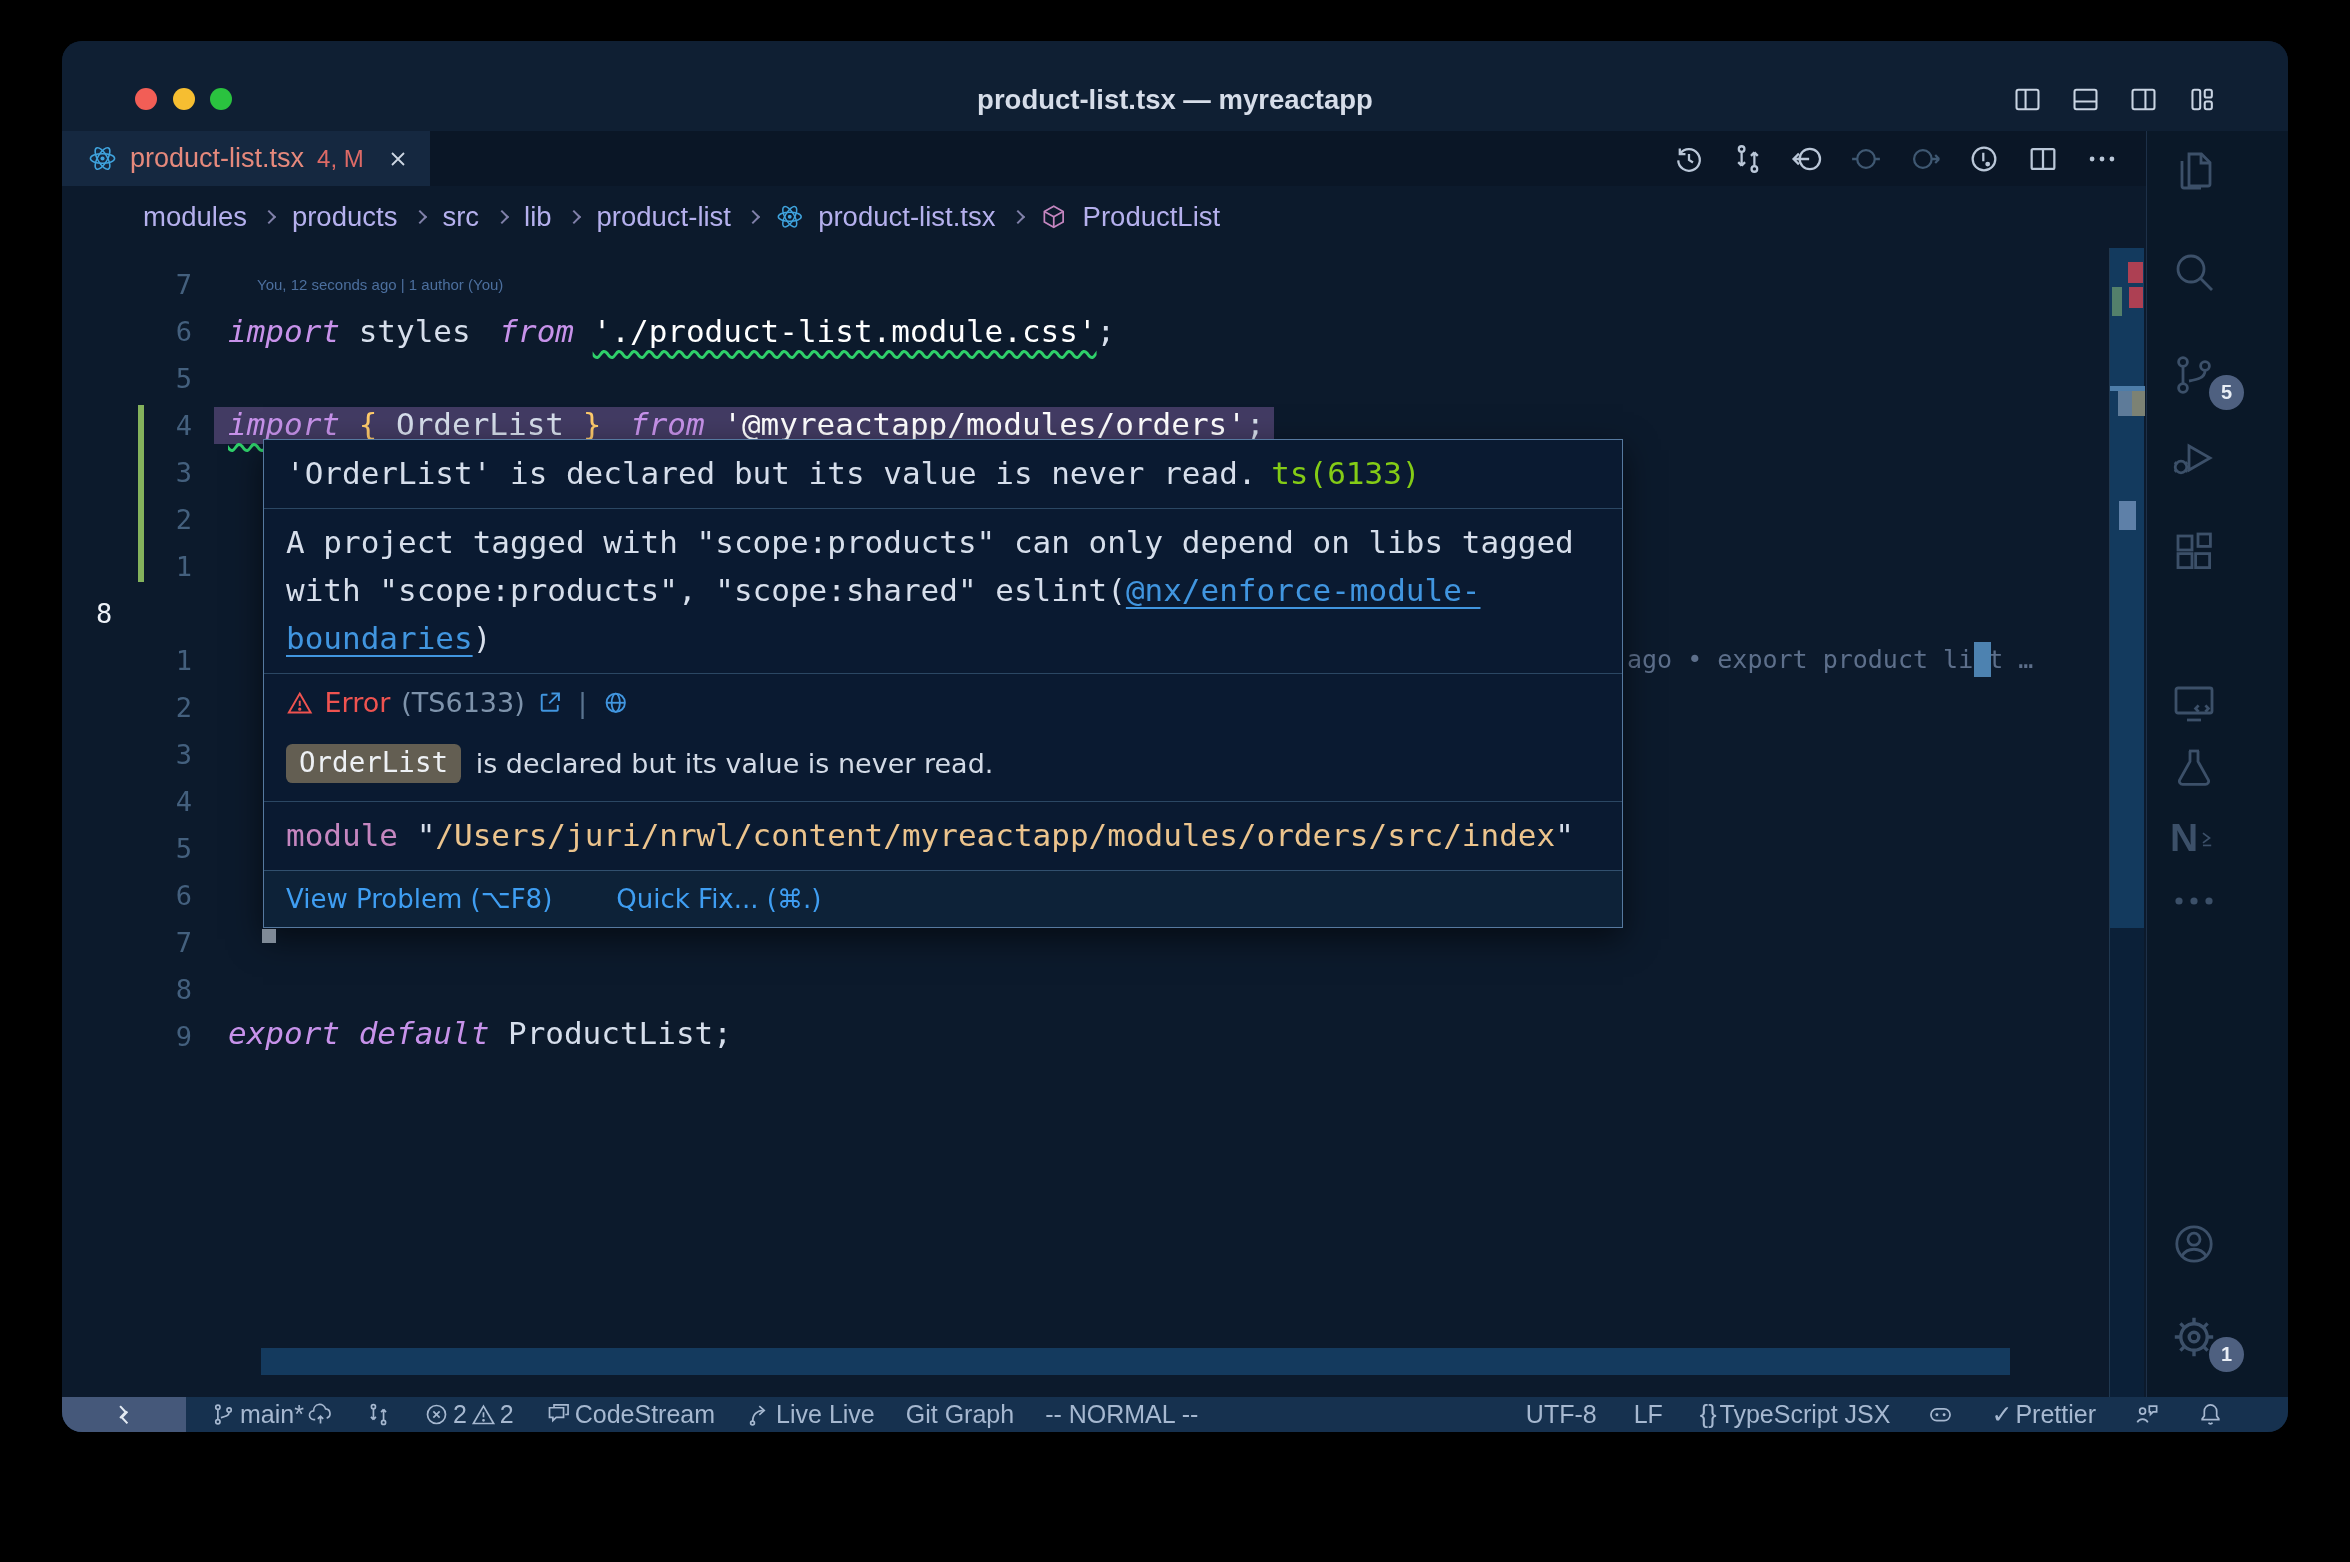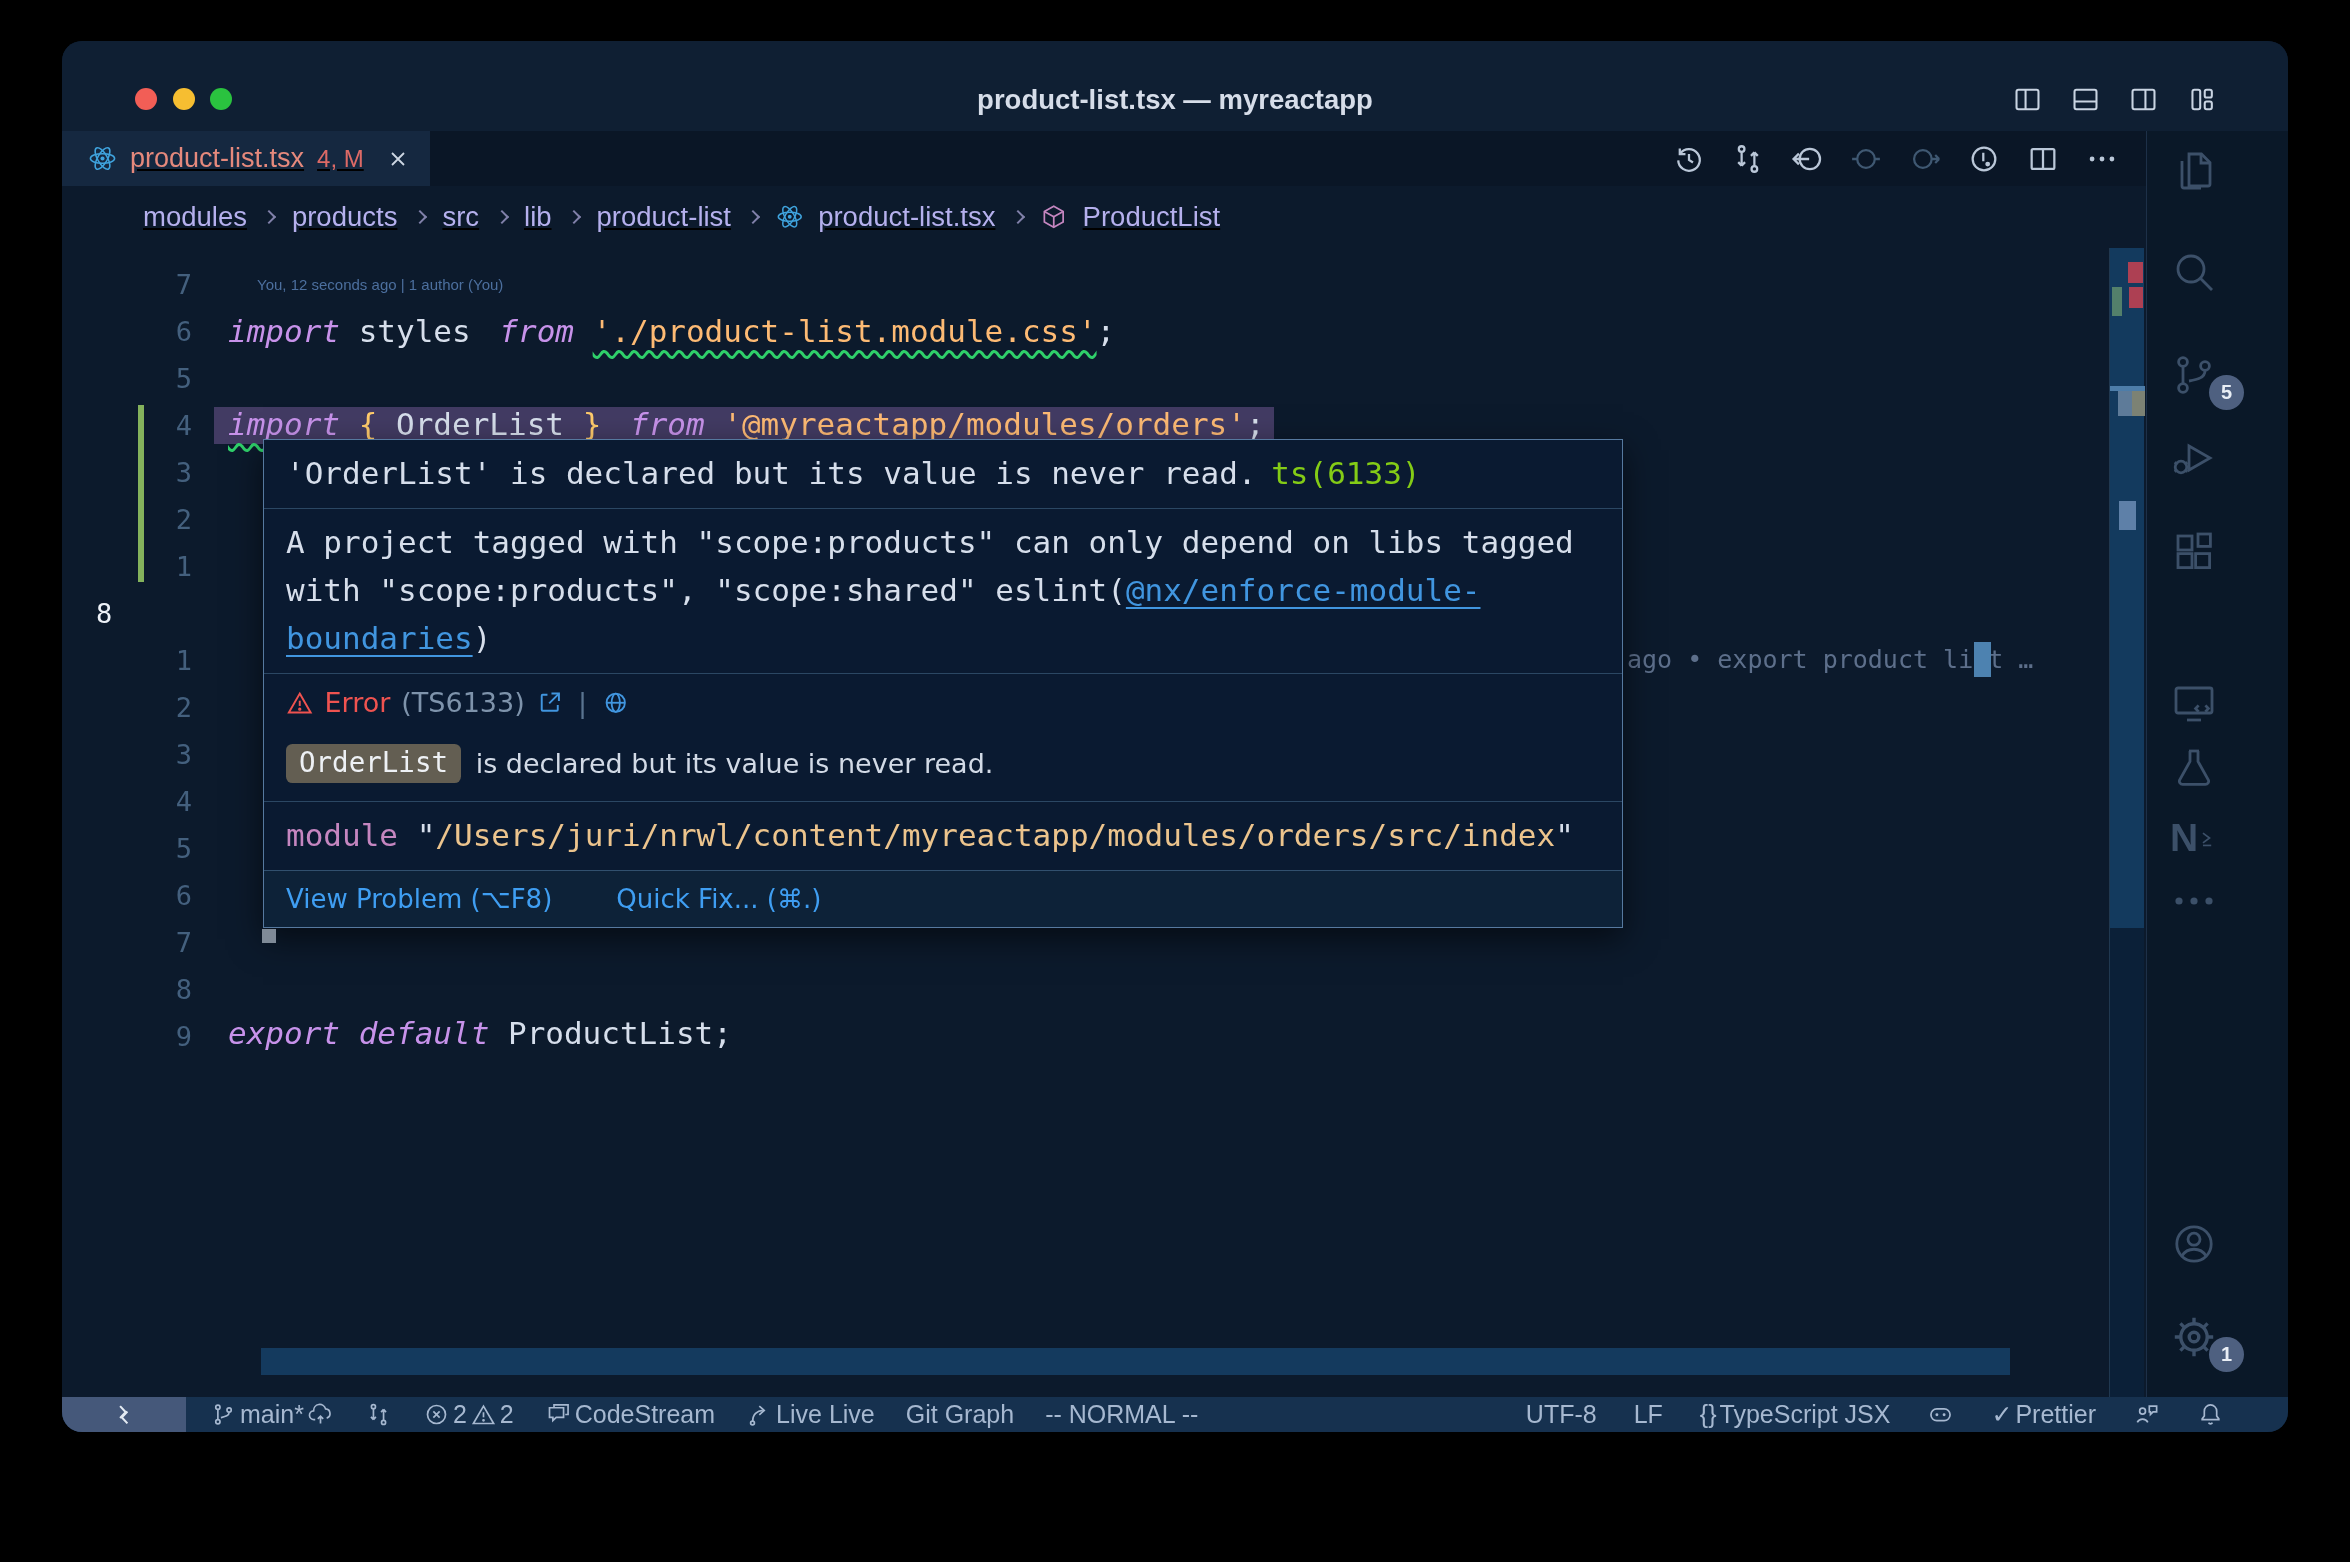--- a/index.html
+++ b/index.html
@@ -15,21 +15,21 @@
   .titlebar { height:90px; background:#0f1f33; position:relative; }
   .lights { position:absolute; left:73px; top:47px; display:flex; gap:15.6px; }
   .light { width:22px; height:22px; border-radius:50%; }
   .light.red { background:#f25e56; } .light.yellow { background:#f6be31; } .light.green { background:#2ac23f; }
   .title { position:absolute; left:275px; right:275px; top:43px; text-align:center;
            color:#d6dde9; font-size:27.5px; font-weight:600; }
   .win-controls { position:absolute; right:71px; top:43px; display:flex; gap:27px; color:#c9d4e2; }
   .win-controls svg { width:31px; height:31px; }
 
   
-  .body-row { display:flex; height:1266px;text-decoration:underline; }
+  .body-row { display:flex; height:1266px; }
   .main-col { width:2084px; display:flex; flex-direction:column; position:relative; }
 
   .tabbar { height:55px; background:#0a1626; position:relative; display:flex; }
   .tab { height:55px; background:#152840; display:flex; align-items:center;
          padding:0 20px 0 26px; gap:13px; }
   .tab svg.react { width:29px; height:29px; }
   .tab-name { color:#e5897c; font-size:27px; }
   .tab-badge { color:#dd6a66; font-size:24px; }
   .tab-close { color:#cdd7e3; margin-left:9.2px; }
   .tab-close svg { width:24px; height:24px; }
@@ -55,21 +55,21 @@
                 background:#84b25c; z-index:1; }
   .sel { position:absolute; left:152px; top:159px; width:1060px; height:37px;
          background:#423b63; z-index:1; }
   .code-row { position:absolute; left:156px; height:47px; line-height:47px;
               white-space:pre; color:#d6deeb; z-index:2; }
   .row-lens { top:13px; left:195px; font-family:"Liberation Sans",sans-serif;
               font-size:15px; color:#4c6f9e; }
   .row-1 { top:60px; } .row-3 { top:153px; } .row-16 { top:762px; }
   .kw { color:#c792ea; font-style:italic;margin-left:10px; }
   .brace { color:#ffcb6b; }
-  .str { color:#fdba74;text-align:right; }
+  .str { color:#ffffff;text-align:right; }
   .sq-g { text-decoration:underline wavy #2fd06a 2.8px; text-underline-offset:8.3px; text-decoration-skip-ink:none; }
   .sq-o { text-decoration:underline wavy #d7a948 2.8px; text-underline-offset:8.3px; text-decoration-skip-ink:none; }
   .blame-tail { position:absolute; left:1565px; top:388px; height:47px; line-height:47px;
                 color:#5d6f8b; font-size:25px; white-space:pre; z-index:2; }
   .cursor-block { position:absolute; left:1912px; top:394px; width:16.5px; height:35px;
                   background:#4d82b0; z-index:2; }
   .hscroll { position:absolute; left:199px; top:1100px; width:1749px; height:27px;
              background:#143a5e; z-index:3; }
 
   .ov-ruler { position:absolute; top:0; right:1.8px; width:35px; height:100%;

